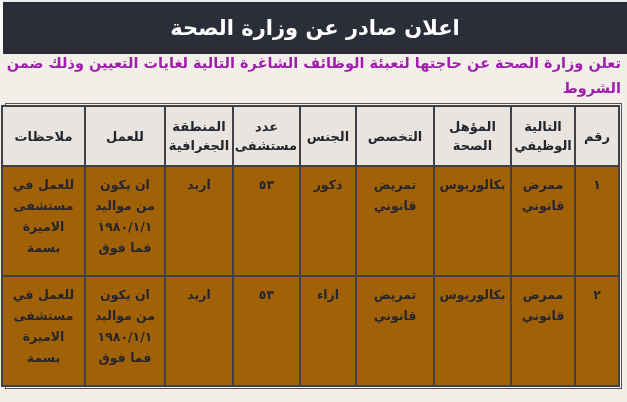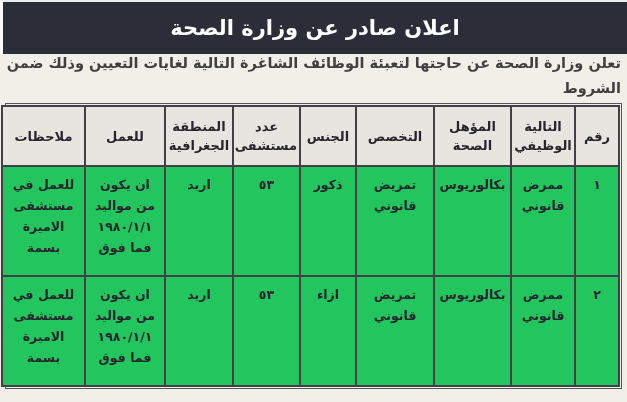--- a/index.html
+++ b/index.html
@@ -19,21 +19,21 @@
     display: flex; align-items: center; justify-content: center;
   }
   .banner-title {
     color: #ffffff;
     font-weight: bold;
     font-size: 21px;
     letter-spacing: 0.5px;
   }
   .intro {
     position: absolute; top: 51px; right: 6px; left: 6px;
-    color: #404040;
+    color: #a21caf;
     font-weight: bold;
     font-size: 14.5px;
     line-height: 25px;
     text-align: right;
   }
   .table-wrap {
     position: absolute; top: 103px; right: 5px; width: 617px;
     border: 1px solid #55555a;
     padding: 1px;
     background: #f2efe9;
@@ -52,21 +52,21 @@
   }
   th {
     background: #e8e5e0;
     height: 60px;
     font-size: 13px;
     line-height: 19px;
     vertical-align: middle;
     padding: 2px;
   }
   td {
-    background: #22c55e;
+    background: #a16207;
     height: 110px;
     font-size: 12.5px;
     line-height: 21px;
     vertical-align: top;
     padding: 7px 3px 3px 3px;
   }
   col.c-num { width: 44px; }
   col.c-job { width: 64px; }
   col.c-qual { width: 77px; }
   col.c-spec { width: 78px; }

